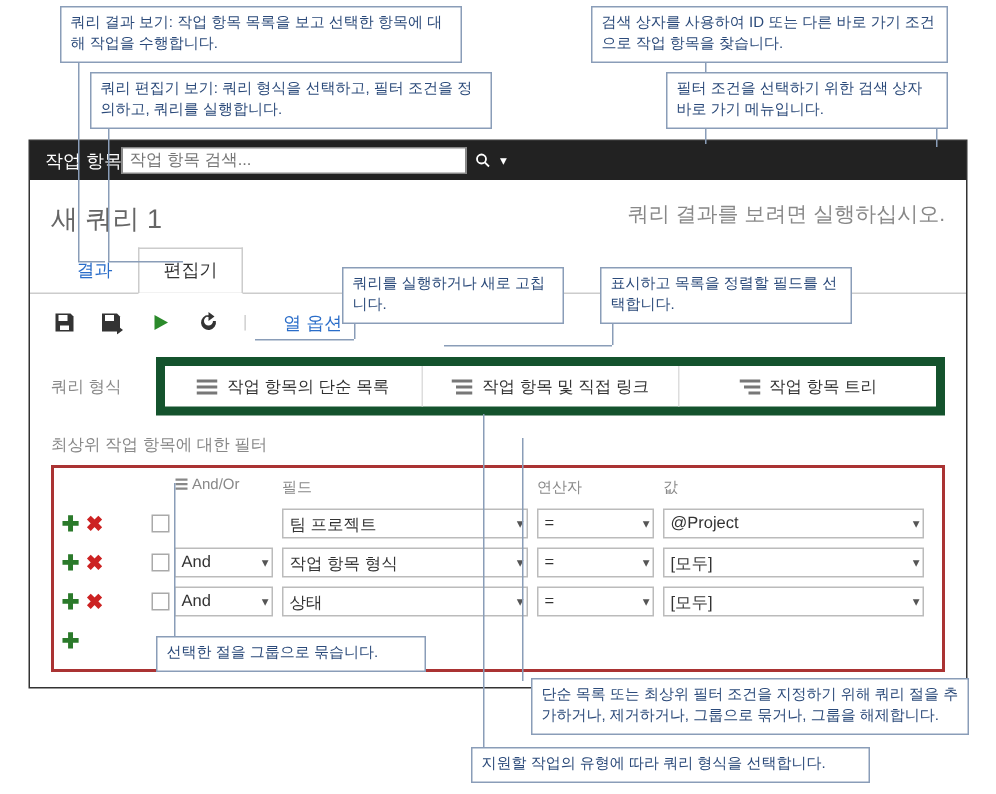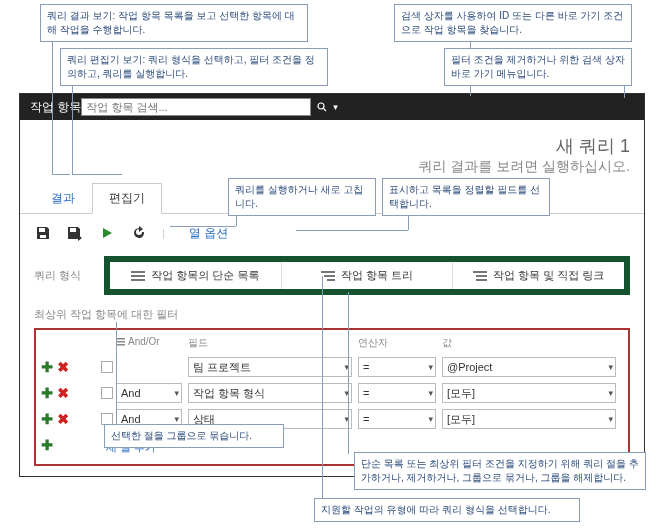--- a/index.html
+++ b/index.html
@@ -8,21 +8,21 @@
   .callout { position: absolute; background: #fff; border: 1px solid #8a9db8; padding: 4px 6px; font-size: 10px; line-height: 1.4; color: #2b4a7a; z-index: 50; }
   .callout-line { position: absolute; background: #8a9db8; z-index: 40; }
   
   .app-window { position: absolute; left: 19px; top: 93px; width: 626px; background: #fff; border: 1px solid #333; }
   .title-bar { background: #222; color: #fff; height: 26px; display: flex; align-items: center; padding: 0 6px 0 10px; }
   .title-bar .title { font-size: 12px; }
   .search-area { display: flex; align-items: center; gap: 4px; }
   .search-input { width: 230px; height: 18px; background: #fff; border: 1px solid #888; font-size: 11px; padding: 0 4px; color: #888; }
   .search-dd { width: 14px; height: 14px; display: inline-flex; align-items: center; justify-content: center; color: #fff; font-size: 10px; }
   
-  .query-header { display: flex; justify-content: space-between; align-items: flex-end; padding: 14px 14px 6px 14px; flex-direction: column; }
+  .query-header { display: flex; justify-content: space-between; align-items: flex-start; padding: 14px 14px 6px 14px; }
   .query-name { font-size: 18px; color: #666; font-weight: 300; }
   .run-hint { font-size: 14px; color: #888; font-weight: 300; }
   
   .tabs { display: flex; gap: 0; padding: 0 14px; border-bottom: 1px solid #ccc; }
   .tab { padding: 6px 16px; border: 1px solid transparent; font-size: 12px; cursor: pointer; position: relative; bottom: -1px; }
   .tab.inactive { color: #2a6dc9; }
   .tab.active { border: 1px solid #ccc; border-bottom: 1px solid #fff; color: #333; }
   
   .toolbar { display: flex; align-items: center; gap: 14px; padding: 10px 14px; }
   .toolbar .icon-btn { width: 18px; height: 18px; display: inline-flex; align-items: center; justify-content: center; cursor: pointer; }
@@ -63,23 +63,23 @@
   .add-clause { color: #2a6dc9; font-size: 11px; padding: 4px 0 0 8px; display: flex; align-items: center; gap: 6px; cursor: pointer; }
   
   svg { display: block; }
 </style>
 </head>
 <body>
 
 <div class="callout" style="left:40px; top:4px; width:268px;">쿼리 결과 보기: 작업 항목 목록을 보고 선택한 항목에 대해 작업을 수행합니다.</div>
 <div class="callout" style="left:394px; top:4px; width:238px;">검색 상자를 사용하여 ID 또는 다른 바로 가기 조건으로 작업 항목을 찾습니다.</div>
 <div class="callout" style="left:60px; top:48px; width:268px;">쿼리 편집기 보기: 쿼리 형식을 선택하고, 필터 조건을 정의하고, 쿼리를 실행합니다.</div>
-<div class="callout" style="left:444px; top:48px; width:188px;">필터 조건을 제거하거나 위한 검색 상자 바로 가기 메뉴입니다.</div>
+<div class="callout" style="left:444px; top:48px; width:188px;">필터 조건을 선택하기 위한 검색 상자 바로 가기 메뉴입니다.</div>
 <div class="callout" style="left:228px; top:178px; width:148px;">쿼리를 실행하거나 새로 고칩니다.</div>
-<div class="callout" style="left:382px; top:178px; width:168px;">표시하고 목록을 정렬할 필드를 선택합니다.</div>
+<div class="callout" style="left:400px; top:178px; width:168px;">표시하고 목록을 정렬할 필드를 선택합니다.</div>
 <div class="callout" style="left:104px; top:424px; width:180px;">선택한 절을 그룹으로 묶습니다.</div>
 <div class="callout" style="left:354px; top:452px; width:292px;">단순 목록 또는 최상위 필터 조건을 지정하기 위해 쿼리 절을 추가하거나, 제거하거나, 그룹으로 묶거나, 그룹을 해제합니다.</div>
 <div class="callout" style="left:314px; top:498px; width:266px;">지원할 작업의 유형에 따라 쿼리 형식을 선택합니다.</div>
 
 <div class="callout-line" style="left:52px; top:34px; width:1px; height:140px;"></div>
 <div class="callout-line" style="left:52px; top:174px; width:18px; height:1px;"></div>
 <div class="callout-line" style="left:72px; top:78px; width:1px; height:96px;"></div>
 <div class="callout-line" style="left:72px; top:174px; width:50px; height:1px;"></div>
 <div class="callout-line" style="left:470px; top:34px; width:1px; height:62px;"></div>
 <div class="callout-line" style="left:624px; top:80px; width:1px; height:18px;"></div>
@@ -153,31 +153,31 @@
             <rect x="0" y="1" width="14" height="2" fill="#777"></rect>
             <rect x="0" y="5" width="14" height="2" fill="#777"></rect>
             <rect x="0" y="9" width="14" height="2" fill="#777"></rect>
           </svg>
         <span>작업 항목의 단순 목록</span>
       </div>
       <div class="qf-btn">
         <svg class="qicon" viewBox="0 0 14 12">
             <rect x="0" y="1" width="14" height="2" fill="#777"></rect>
             <rect x="3" y="5" width="11" height="2" fill="#777"></rect>
-            <rect x="6" y="9" width="8" height="2" fill="#777"></rect>
+            <rect x="3" y="9" width="11" height="2" fill="#777"></rect>
           </svg>
-        <span>작업 항목 트리</span>
+        <span>작업 항목 및 직접 링크</span>
       </div>
       <div class="qf-btn">
         <svg class="qicon" viewBox="0 0 14 12">
             <rect x="0" y="1" width="14" height="2" fill="#777"></rect>
             <rect x="3" y="5" width="11" height="2" fill="#777"></rect>
-            <rect x="3" y="9" width="11" height="2" fill="#777"></rect>
+            <rect x="6" y="9" width="8" height="2" fill="#777"></rect>
           </svg>
-        <span>작업 항목 및 직접 링크</span>
+        <span>작업 항목 트리</span>
       </div>
     </div>
   </div>
 
   <div class="filter-label">최상위 작업 항목에 대한 필터</div>
 
   <div class="filter-grid">
     <div class="fg-header">
       <div class="hdr-andor"><span><svg width="10" height="10" viewBox="0 0 10 10" style="display:inline-block;vertical-align:middle;margin-right:2px;">
               <rect x="1" y="4" width="8" height="1.5" fill="#888"></rect>

